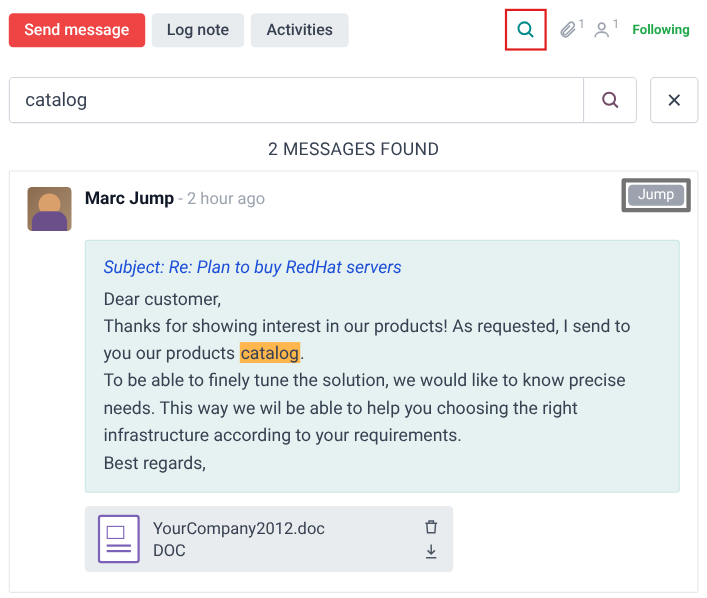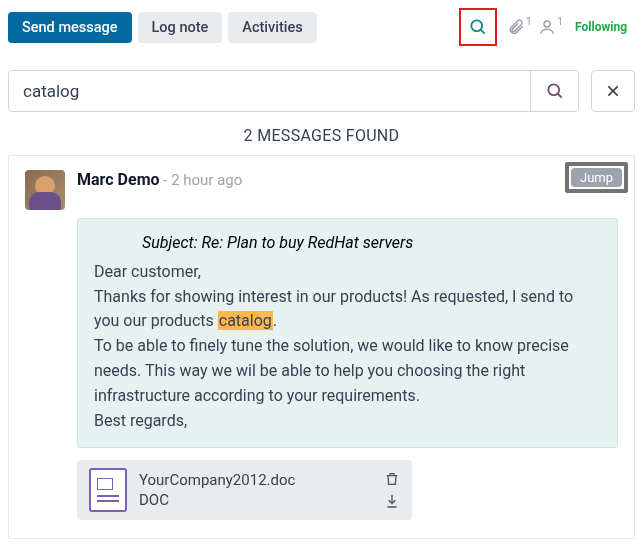--- a/index.html
+++ b/index.html
@@ -20,21 +20,21 @@
   }
   .btn {
     border: none;
     border-radius: 4px;
     padding: 7px 14px;
     font-size: 14.5px;
     font-weight: 500;
     cursor: pointer;
     font-family: inherit;
   }
-  .btn-primary { background: #0369a1; color: #fff; }
+  .btn-primary { background: #ef4444; color: #fff; }
   .btn-secondary { background: #e9ecef; color: #374151; }
   .toolbar-spacer { flex: 1; }
   .icon-btn {
     display: inline-flex;
     align-items: center;
     justify-content: center;
     width: 32px;
     height: 32px;
     cursor: pointer;
     color: #6b7280;
@@ -159,21 +159,21 @@
   .msg-body {
     margin-left: 52px;
     background: #e6f2f2;
     border: 1px solid #cde6e6;
     border-radius: 3px;
     padding: 12px 16px 14px;
     font-size: 16px;
     line-height: 1.55;
     color: #374151;
   }
-  .subject { font-style: italic; color: #000000; margin-bottom: 4px; margin-left: 48px; }
+  .subject { font-style: italic; color: #1d4ed8; margin-bottom: 4px; }
   .hl { background: #ffb74d; padding: 0 1px; }
   .attachment {
     margin-left: 52px;
     margin-top: 12px;
     background: #e9ecef;
     border-radius: 4px;
     padding: 8px 12px;
     display: flex;
     align-items: center;
     gap: 12px;
@@ -252,21 +252,21 @@
 
 <div class="results-header">2 MESSAGES FOUND</div>
 
 <div class="message-card">
   <div class="jump-wrap">
     <button class="jump-btn">Jump</button>
   </div>
   <div class="msg-head">
     <div class="avatar"></div>
     <div>
-      <span class="author">Marc Demo</span><span class="time"> - </span><span class="time">2 hour ago</span>
+      <span class="author">Marc Jump</span><span class="time"> - </span><span class="time">2 hour ago</span>
     </div>
   </div>
   <div class="msg-body">
     <div class="subject">Subject: Re: Plan to buy RedHat servers</div>
     <div>Dear customer,</div>
     <div>
       <span>Thanks for showing interest in our products! As requested, I send to you our products </span><span class="hl">catalog</span><span>.</span>
     </div>
     <div>To be able to finely tune the solution, we would like to know precise needs. This way we wil be able to help you choosing the right infrastructure according to your requirements.</div>
     <div>Best regards,</div>

